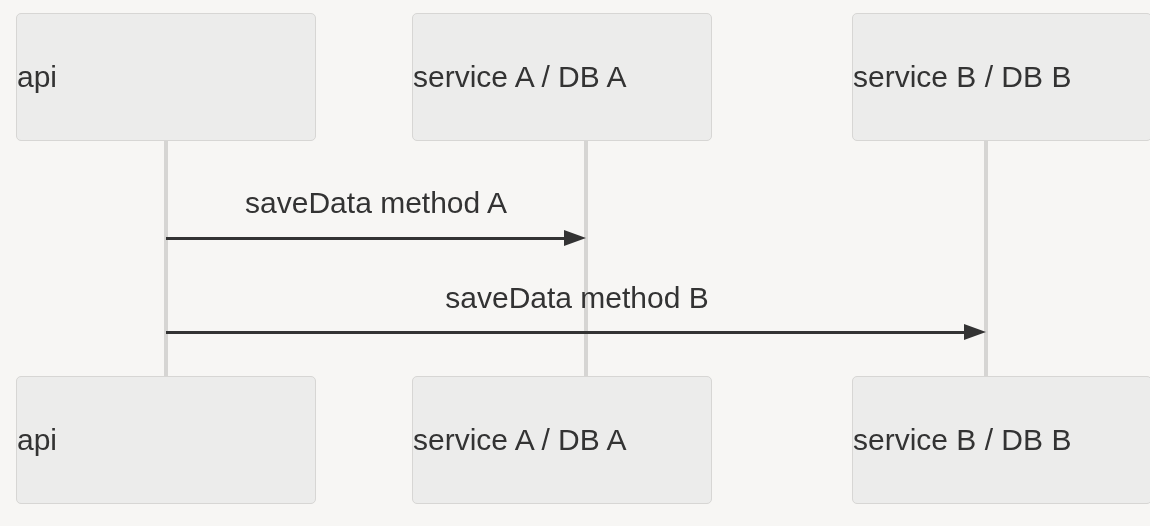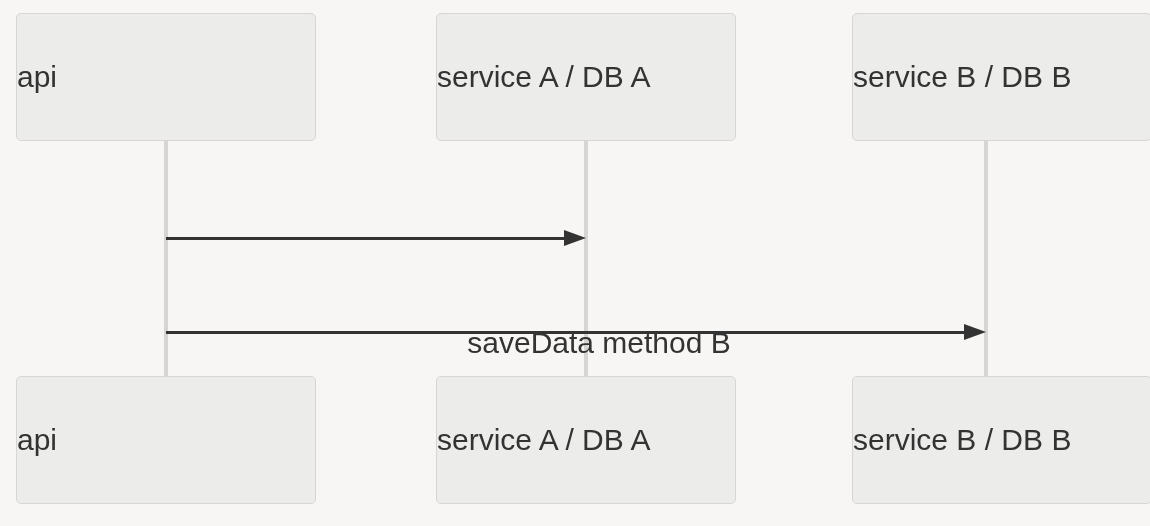--- a/index.html
+++ b/index.html
@@ -63,30 +63,30 @@
     border-top: 8px solid transparent;
     border-bottom: 8px solid transparent;
     border-left: 22px solid var(--arrow, #333333);
   }
   
   .ll-api      { left: 164px; }
   .ll-service-a{ left: 584px; }
   .ll-service-b{ left: 984px; }
   
   .col-api      { left: 16px;  }
-  .col-service-a{ left: 436px; }
+  .col-service-a{ left: 412px; }
   .col-service-b{ left: 836px; margin-left: 16px; }
   .row-top    { top: 13px;  }
   .row-bottom { top: 376px; }
   
   .msg1-label { left: 376px; top: 185px; }
   .msg1-line  { left: 166px; top: 237px; width: 402px; }
   .msg1-head  { left: 564px; top: 230px; }
   
-  .msg2-label { left: 599px; top: 280px; margin-top: 45px; }
+  .msg2-label { left: 577px; top: 280px; }
   .msg2-line  { left: 166px; top: 331px; width: 802px; }
   .msg2-head  { left: 964px; top: 324px; }
 </style>
 </head>
 <body>
 
 <div class="diagram">
 
   <div class="lifeline ll-api"></div>
   <div class="lifeline ll-service-a"></div>
@@ -95,20 +95,21 @@
   <div class="actor row-top col-api">
     <span class="actor-label">api</span>
   </div>
   <div class="actor row-top col-service-a">
     <span class="actor-label">service A / DB A</span>
   </div>
   <div class="actor row-top col-service-b">
     <span class="actor-label">service B / DB B</span>
   </div>
 
+  <div class="msg-label msg1-label">saveData method A</div>
   <div class="msg-line msg1-line"></div>
   <div class="msg-arrowhead msg1-head"></div>
 
   <div class="msg-label msg2-label">saveData method B</div>
   <div class="msg-line msg2-line"></div>
   <div class="msg-arrowhead msg2-head"></div>
 
   <div class="actor row-bottom col-api">
     <span class="actor-label">api</span>
   </div>

